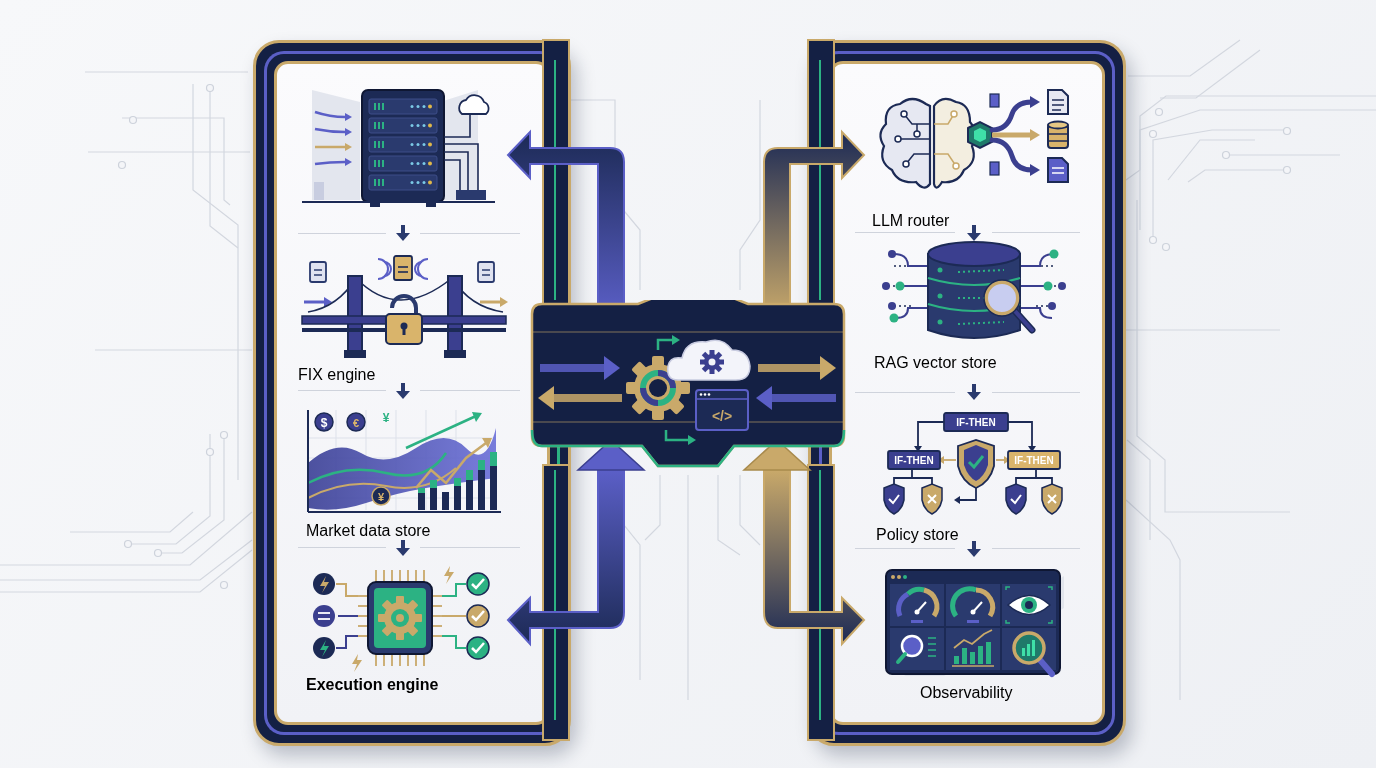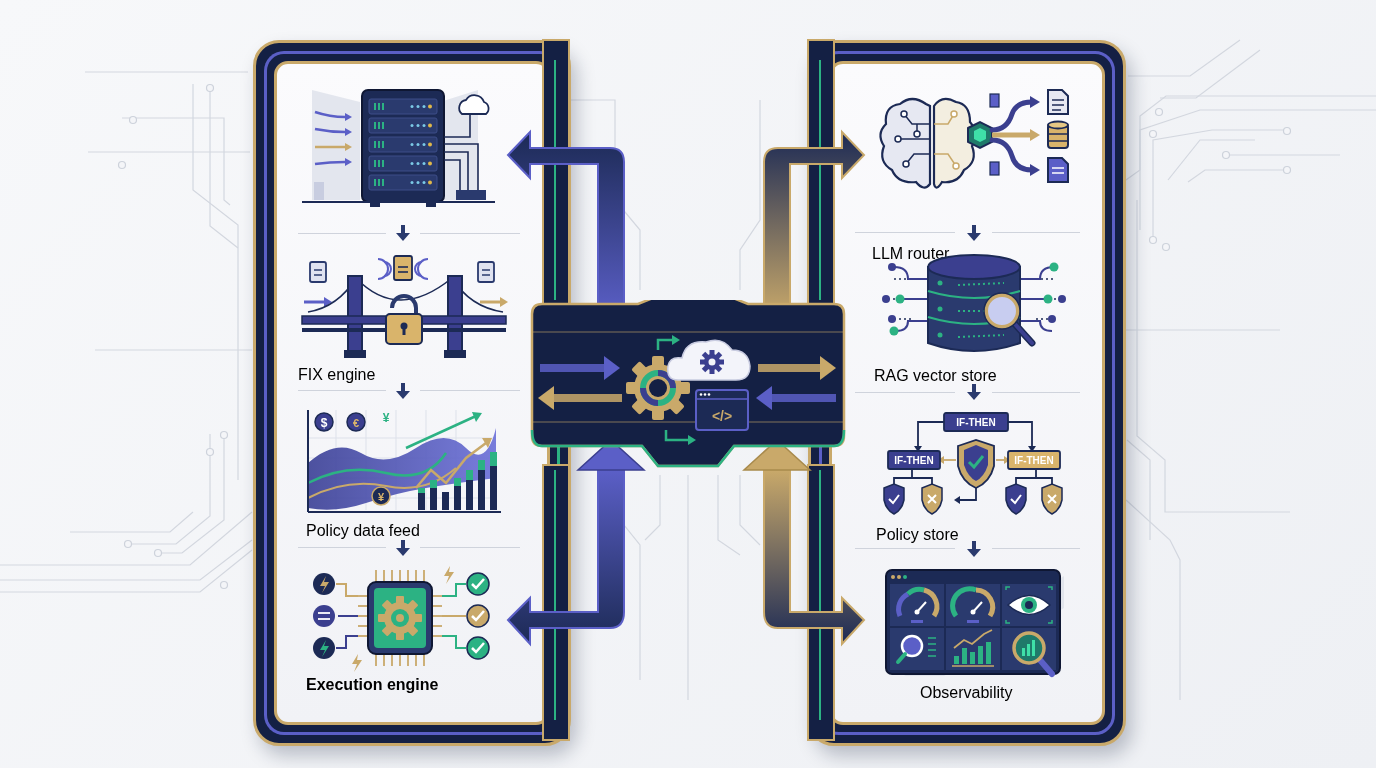--- a/index.html
+++ b/index.html
@@ -285,21 +285,21 @@
     <g>
       <circle cx="18" cy="14" r="9" fill="#3b3f8f" stroke="#1c2a55" stroke-width="1.5"></circle>
       <text x="18" y="18.5" font-size="12" font-weight="bold" fill="#fff" text-anchor="middle">$</text>
       <circle cx="50" cy="14" r="9" fill="#3b3f8f" stroke="#1c2a55" stroke-width="1.5"></circle>
       <text x="50" y="18.5" font-size="11" font-weight="bold" fill="#d9b46b" text-anchor="middle">€</text>
       <text x="80" y="14" font-size="12" font-weight="bold" fill="#2cb283" text-anchor="middle">¥</text>
       <circle cx="75" cy="88" r="9" fill="#1c2a55" stroke="#c9a96a" stroke-width="1.5"></circle>
       <text x="75" y="92.5" font-size="11" font-weight="bold" fill="#d9b46b" text-anchor="middle">¥</text>
     </g>
   </svg>
-  <div class="label" style="top:112px;">Policy data feed</div>
+  <div class="label" style="top:112px;">Market data store</div>
 </div>
 
 <div class="divider" style="left:298px;top:547px;width:88px;"></div>
 <div class="divider" style="left:420px;top:547px;width:100px;"></div>
 <svg class="down-arrow" style="left:396px;top:540px;" viewBox="0 0 14 16">
     <rect x="5" y="0" width="4" height="9" fill="#2a3a6e"></rect>
     <polygon points="0,8 14,8 7,16" fill="#2a3a6e"></polygon>
   </svg>
 
 <div class="abs" style="left:306px;top:562px;width:200px;height:140px;font-weight:bold;">
@@ -420,31 +420,31 @@
         <line x1="176" y1="57" x2="196" y2="57" stroke="#1c2a55" stroke-width="1.5"></line>
       </g>
     <g>
         <path d="M176 74 L190 74 L196 80 L196 98 L176 98 Z" fill="#5b5fc7" stroke="#1c2a55" stroke-width="2"></path>
         <line x1="180" y1="84" x2="192" y2="84" stroke="#fff" stroke-width="1.5"></line>
         <line x1="180" y1="89" x2="192" y2="89" stroke="#fff" stroke-width="1.5"></line>
       </g>
     <rect x="118" y="10" width="9" height="13" fill="#5b5fc7" stroke="#1c2a55" stroke-width="1.2"></rect>
     <rect x="118" y="78" width="9" height="13" fill="#5b5fc7" stroke="#1c2a55" stroke-width="1.2"></rect>
   </svg>
-  <div class="label" style="top:122px;margin-top:33px;">LLM router</div>
+  <div class="label" style="top:122px;">LLM router</div>
 </div>
 
 <div class="divider" style="left:855px;top:232px;width:100px;"></div>
 <div class="divider" style="left:992px;top:232px;width:88px;"></div>
 <svg class="down-arrow" style="left:967px;top:225px;" viewBox="0 0 14 16">
     <rect x="5" y="0" width="4" height="9" fill="#2a3a6e"></rect>
     <polygon points="0,8 14,8 7,16" fill="#2a3a6e"></polygon>
   </svg>
 
-<div class="abs" style="left:874px;top:251px;width:200px;height:130px;">
+<div class="abs" style="left:874px;top:238px;width:200px;height:130px;">
   <svg width="200" height="112" viewBox="0 0 200 112">
     <g stroke="#1c2a55" stroke-width="1.6" fill="none" stroke-dasharray="2 3">
       <path d="M20 28 L38 28"></path>
         <path d="M14 48 L40 48"></path>
         <path d="M20 68 L38 68"></path>
       <path d="M162 28 L180 28"></path>
         <path d="M160 48 L186 48"></path>
         <path d="M162 68 L180 68"></path>
     </g>
     <g stroke="#3b3f8f" stroke-width="2" fill="none">

